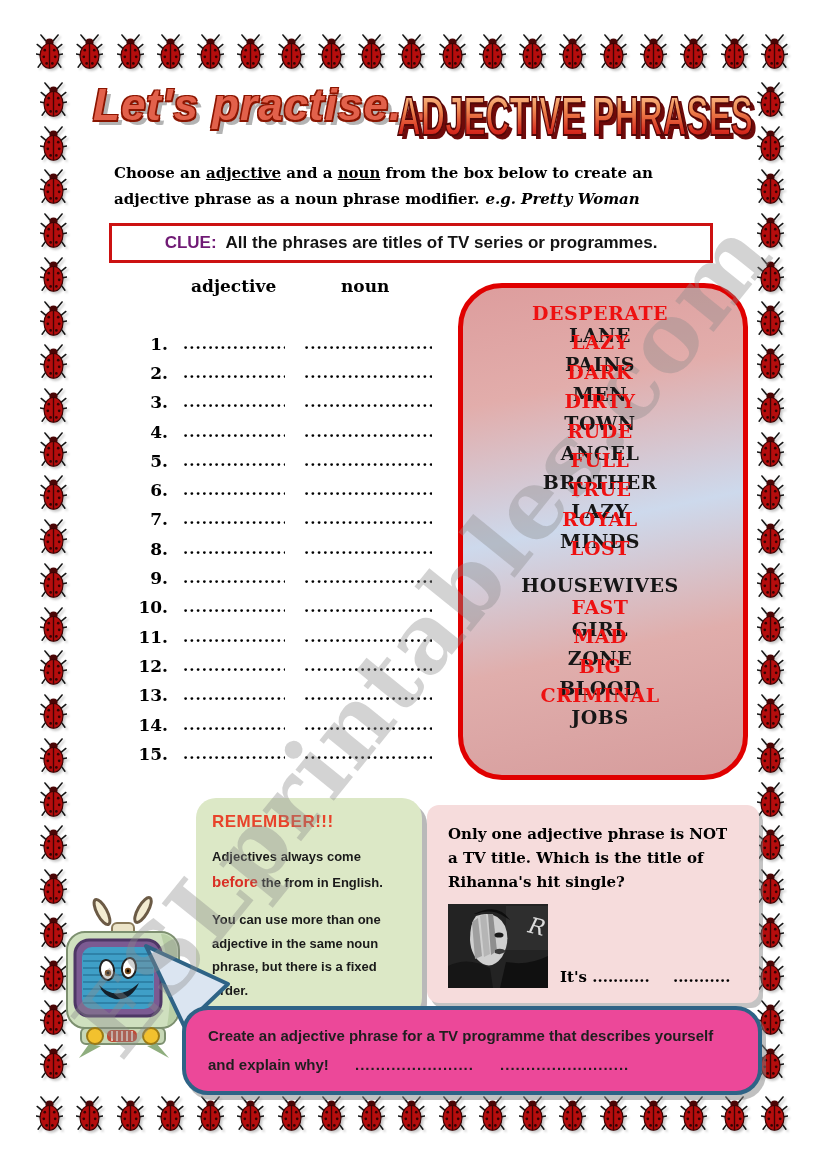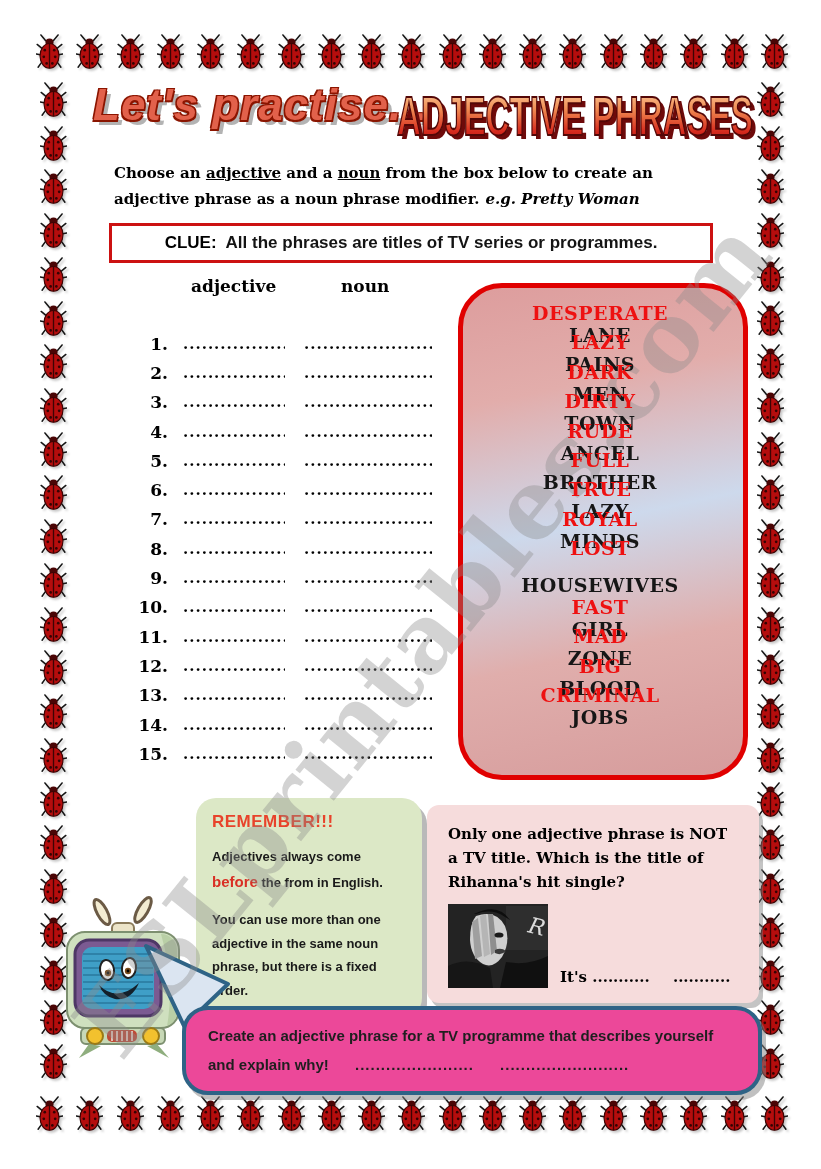--- a/index.html
+++ b/index.html
@@ -38,21 +38,21 @@
   .instructions .u{text-decoration:underline;}
   .instructions .eg{font-style:italic;margin-left:6px;}
 
   
   .clue-box{
     left:109px;top:223px;width:598px;height:34px;z-index:3;
     border:3px solid #cc1111;background:#fff;
     text-align:center;line-height:34px;font-size:17px;font-weight:600;color:#141414;
     white-space:nowrap;
   }
-  .clue-label{color:#000000;font-weight:bold;margin-right:9px;}
+  .clue-label{color:#701a75;font-weight:bold;margin-right:9px;}
 
   
   .col-header{z-index:3;font-family:"DejaVu Serif",serif;font-weight:bold;font-size:17px;color:#000;}
   .hdr-adj{left:191px;top:276px;}
   .hdr-noun{left:341px;top:276px;}
   .exercise{left:134px;top:329px;z-index:3;}
   .ex-row{display:flex;align-items:center;height:29.3px;font-family:"DejaVu Serif",serif;font-weight:bold;}
   .ex-num{width:34px;text-align:right;font-size:17px;color:#000;}
   .ex-dots{font-size:15px;letter-spacing:1px;white-space:nowrap;overflow:hidden;color:#000;}
   .ex-dots.d1{width:102px;margin-left:15px;}

